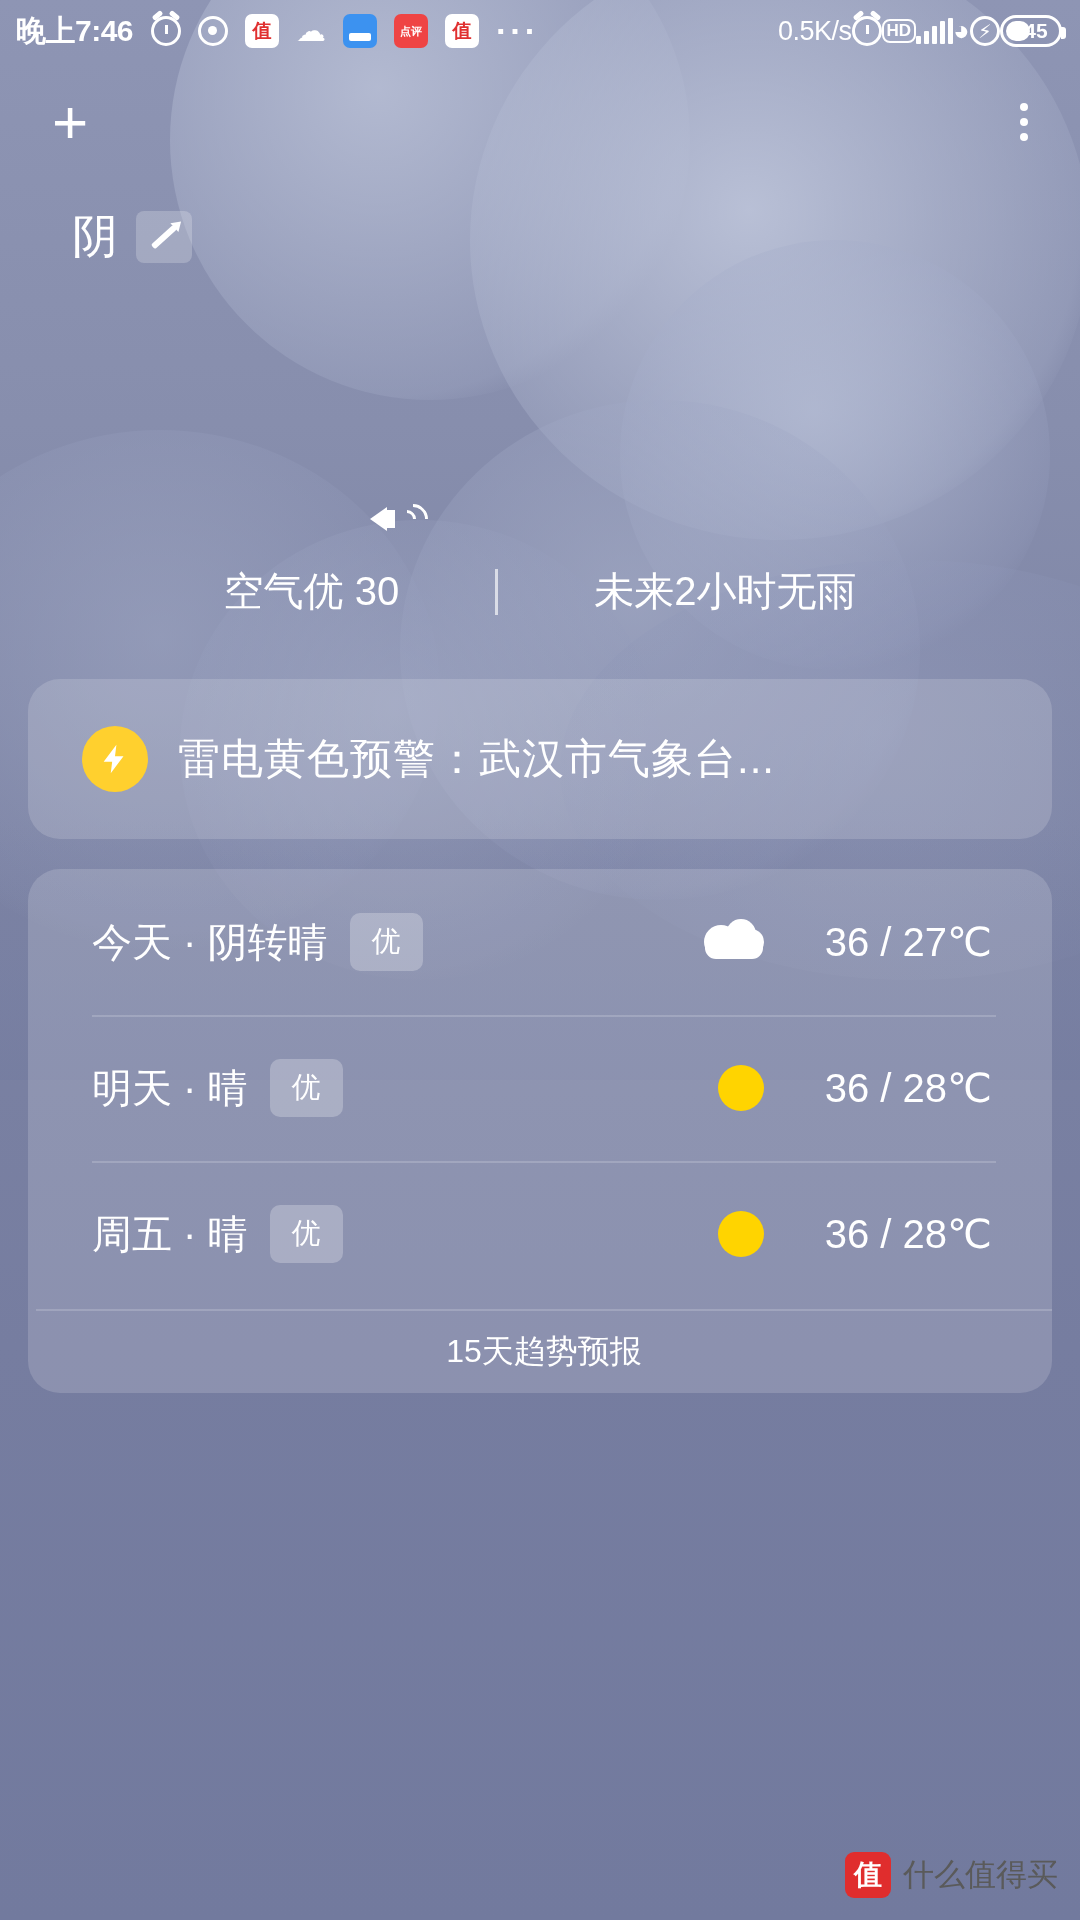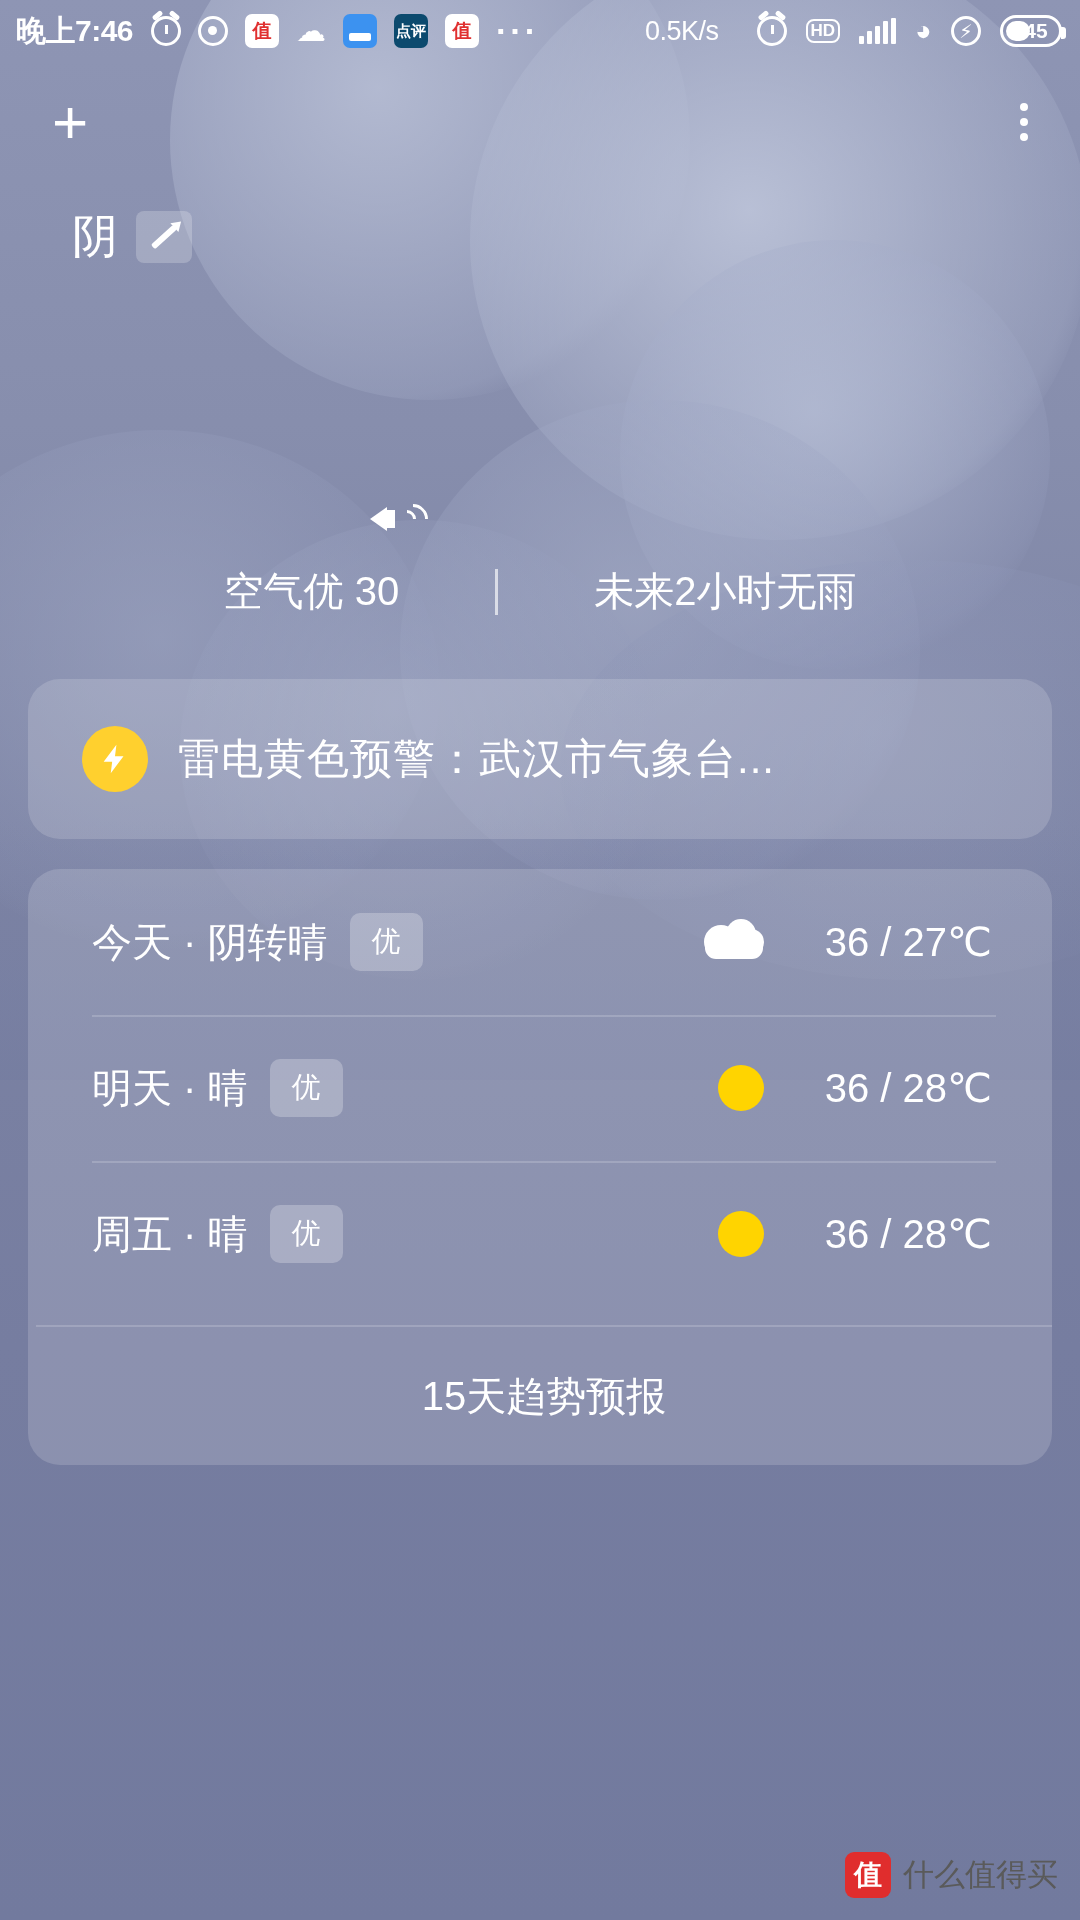--- a/index.html
+++ b/index.html
@@ -41,42 +41,42 @@
     height: 62px; width: 100%;
     display: flex; align-items: center;
     padding: 0 18px 0 16px;
     font-size: 29px; font-weight: bold;
     color: #ffffff;
     gap: 0;
   }
   .sb-time { font-size: 30px; font-weight: bold; letter-spacing: -.5px; }
   .sb-left { display:flex; align-items:center; gap: 18px; }
   .sb-icons { display: flex; align-items: center; gap: 17px; margin-left: 18px; }
-  .sb-right { margin-left: auto; display: flex; align-items: center; gap: 19px; }
+  .sb-right { margin-left: auto; display: flex; align-items: center; gap: 0; }
   .sb-net { font-size: 27px; font-weight: normal; letter-spacing: -.5px; }
 
   .ico { display: inline-block; position: relative; }
 
   
   .ic-alarm { width: 30px; height: 30px; border: 3px solid #fff; border-radius: 50%; }
   .ic-alarm::before, .ic-alarm::after {
     content: ""; position: absolute; width: 11px; height: 5px; background: #fff; top: -6px; border-radius: 2px;
   }
   .ic-alarm::before { left: -2px; transform: rotate(-40deg); }
   .ic-alarm::after  { right: -2px; transform: rotate(40deg); }
   .ic-alarm i { position:absolute; width:3px; height:9px; background:#fff; left:11px; top:6px; }
 
   
   .app-sq { width: 34px; height: 34px; border-radius: 7px; display:flex; align-items:center; justify-content:center;
             font-size: 20px; font-weight: bold; color:#fff; }
   .app-zhi { background: #fff; color: #e03030; border: 2px solid #fff; font-size:19px; }
   .app-cloud { font-size: 30px; line-height: 1; }
   .app-blue { background: #3c92f0; position: relative; }
   .app-blue::after { content:""; position:absolute; left:6px; right:6px; bottom:7px; height: 8px; background:#fff; border-radius:2px;}
-  .app-green { background: #0c4a6e; color: #fff; font-size: 15px; }
+  .app-green { background: #ef4444; color: #fff; font-size: 11px; }
   .app-dot { width: 30px; height: 30px; border-radius: 50%; border: 3px solid #fff; position: relative;}
   .app-dot::after { content:""; position:absolute; width:9px; height:9px; border-radius:50%; background:#fff; left:7px; top:7px;}
   .dots3 { letter-spacing: 3px; font-size: 34px; line-height: 1; font-weight: bold; }
 
   .ic-bt { font-size: 27px; line-height:1; }
   .ic-hd { font-size: 17px; font-weight: bold; border: 2px solid #fff; border-radius: 8px; padding: 0 3px; line-height: 20px;}
   .bars { display: flex; align-items: flex-end; gap: 3px; height: 26px; }
   .bars span { width: 5px; background: #fff; border-radius: 1px; }
   .bars span:nth-child(1){height:8px}.bars span:nth-child(2){height:13px}
   .bars span:nth-child(3){height:18px}.bars span:nth-child(4){height:23px}.bars span:nth-child(5){height:26px}
@@ -144,22 +144,22 @@
   .f-right { margin-left: auto; display: flex; align-items: flex-start; gap: 28px; }
   .ico-cloud { width: 60px; height: 40px; position: relative; }
   .ico-cloud i { position: absolute; background: #fff; border-radius: 50%; }
   .ico-cloud i:nth-child(1){ width:34px;height:34px; left:0; top:6px;}
   .ico-cloud i:nth-child(2){ width:30px;height:30px; left:22px; top:0;}
   .ico-cloud i:nth-child(3){ width:26px;height:26px; left:34px; top:10px;}
   .ico-cloud i:nth-child(4){ width:58px;height:22px; left:1px; top:18px; border-radius:11px;}
   .ico-sun { width: 46px; height: 46px; border-radius: 50%; background: #ffd400; }
   .f-temp { font-size: 40px; min-width: 200px; text-align: right; }
 
-  .trend { height: 140px; display:flex; align-items:center; justify-content:center;
-           font-size: 40px; border-top: 2px solid rgba(255,255,255,.18); margin-top: 18px;}
+  .trend { height: 84px; display:flex; align-items:center; justify-content:center;
+           font-size: 32px; border-top: 2px solid rgba(255,255,255,.18); margin-top: 2px;}
 
   
   .watermark { position: absolute; right: 22px; bottom: 22px; z-index: 6;
                display:flex; align-items:center; gap: 12px; }
   .wm-logo { width: 46px; height: 46px; border-radius: 9px; background: #e02d2d; color:#fff;
              display:flex; align-items:center; justify-content:center; font-size: 28px; font-weight: bold; }
   .wm-text { font-size: 31px; color: #5a5a5a; }
 </style>
 </head>
 <body>

